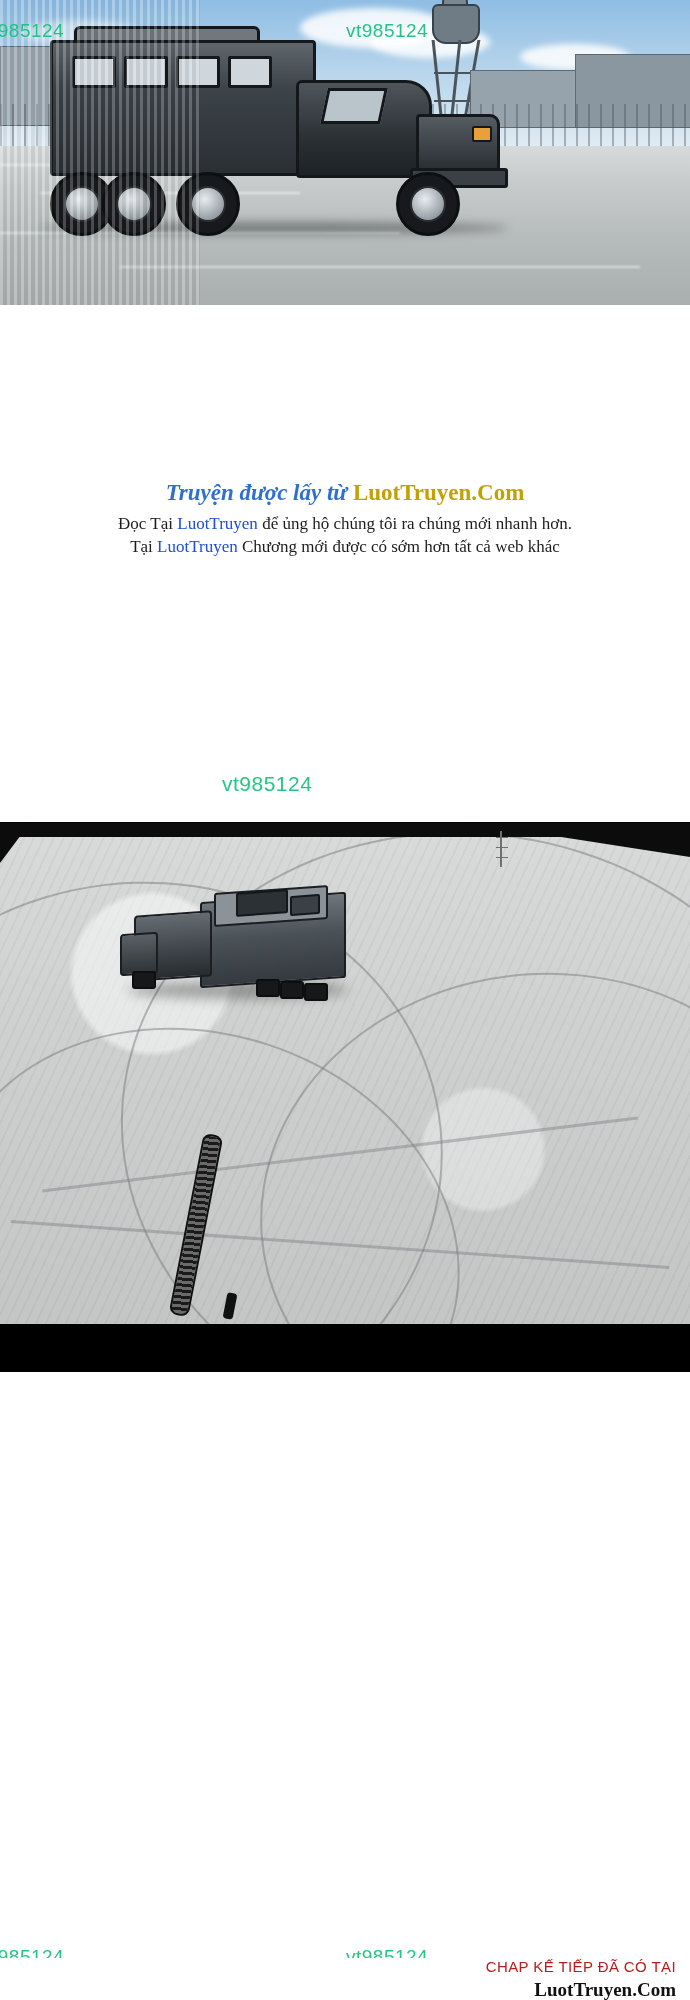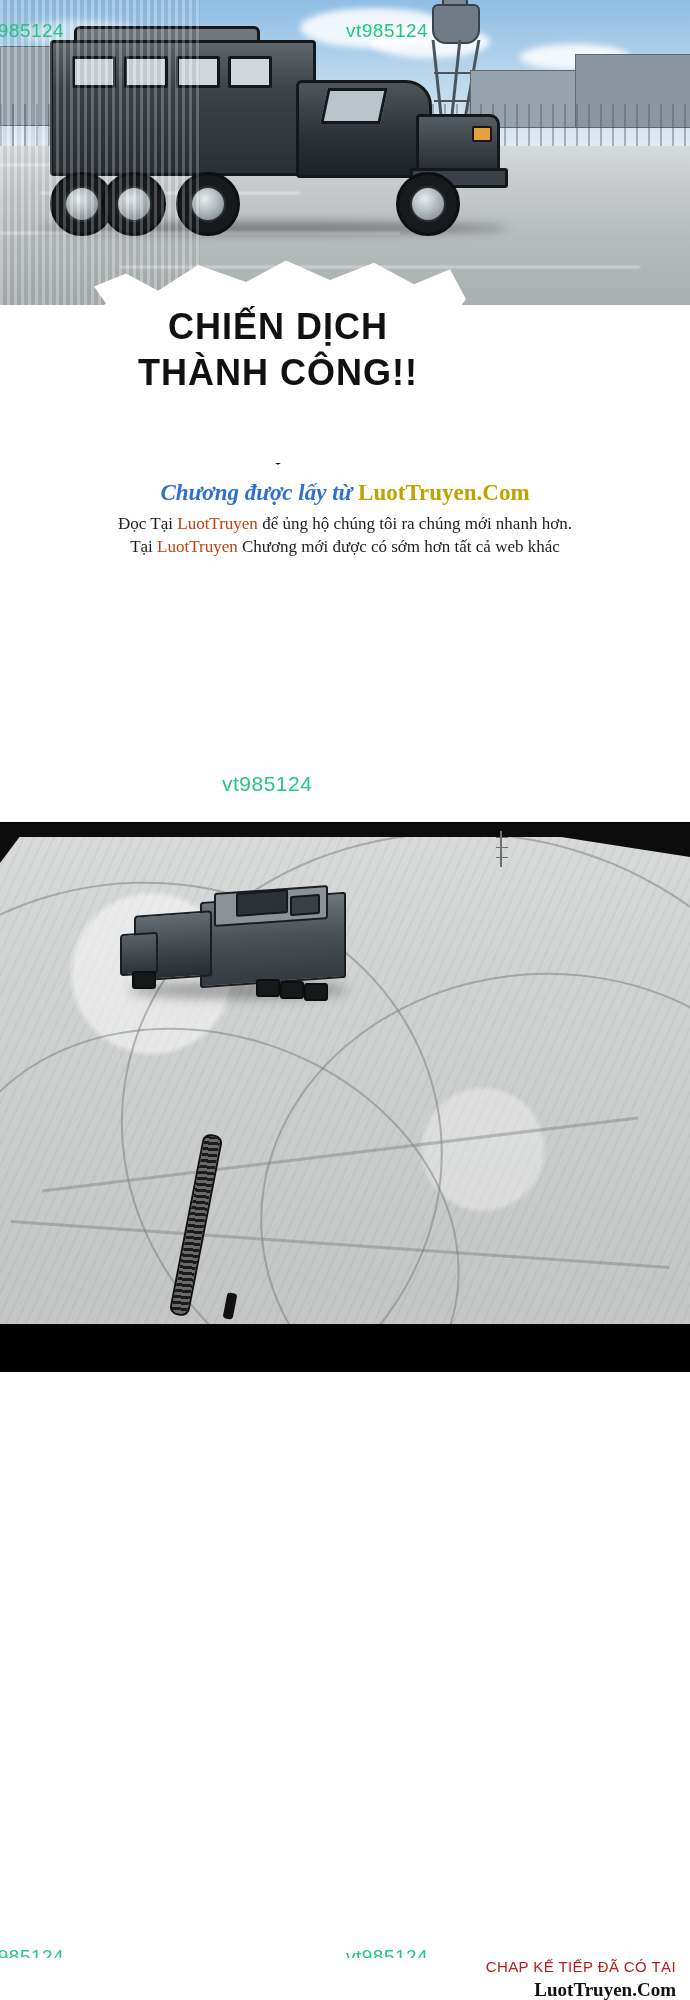--- a/index.html
+++ b/index.html
@@ -240,21 +240,21 @@
     font-style: normal;
     font-family: "Liberation Serif", serif;
   }
   .promo-line2, .promo-line3 {
     font-family: "Liberation Serif", serif;
     font-size: 17px;
     color: #1d1d1d;
     margin: 3px 0;
   }
   .promo-line2 .brand-s, .promo-line3 .brand-s {
-    color: #c2410c;
+    color: #1d4ed8;
   }
 
   
   .panel2 {
     position: absolute;
     left: 0; top: 822px; width: 690px; height: 502px;
     overflow: hidden;
     background: linear-gradient(#d9dada 0%, #cfd0d0 40%, #c4c5c5 100%);
     border-top: 1px solid #000;
     border-bottom: 1px solid #000;
@@ -468,30 +468,23 @@
           <div class="hub"></div>
         </div>
     </div>
 
     <div class="motion-blur"></div>
   </div>
 
   <div class="wm wm-tl">t985124</div>
   <div class="wm wm-tr">vt985124</div>
 
-  <div class="bubble-wrap">
-    <div class="bubble"></div>
-    <div class="bubble-text">
-      <div>CHIẾN DỊCH</div>
-      <div>THÀNH CÔNG!!</div>
-    </div>
-  </div>
 
   <div class="promo">
-    <div class="promo-line1"><span>Chương được lấy từ </span><span class="brand">LuotTruyen.Com</span></div>
+    <div class="promo-line1"><span>Truyện được lấy từ </span><span class="brand">LuotTruyen.Com</span></div>
     <div class="promo-line2"><span>Đọc Tại </span><span class="brand-s">LuotTruyen</span><span> để ủng hộ chúng tôi ra chúng mới nhanh hơn.</span></div>
     <div class="promo-line3"><span>Tại </span><span class="brand-s">LuotTruyen</span><span> Chương mới được có sớm hơn tất cả web khác</span></div>
   </div>
 
   <div class="wm wm-mid">vt985124</div>
 
   <div class="panel2">
     <div class="pad-texture"></div>
 
     <div class="skid s1"></div>

